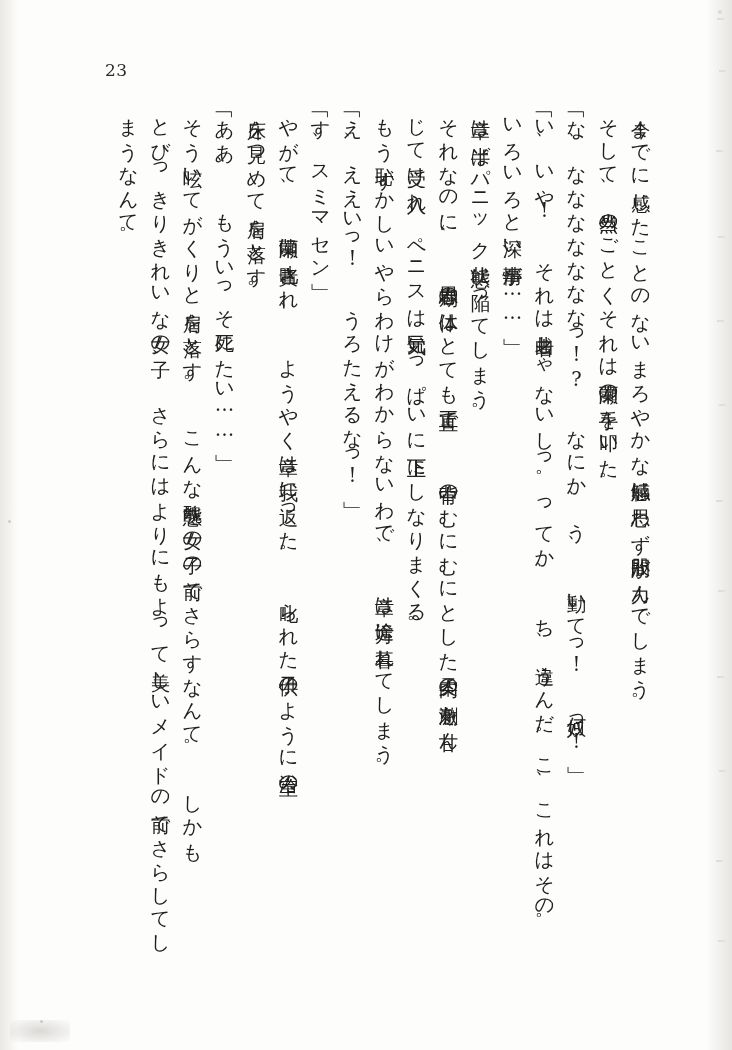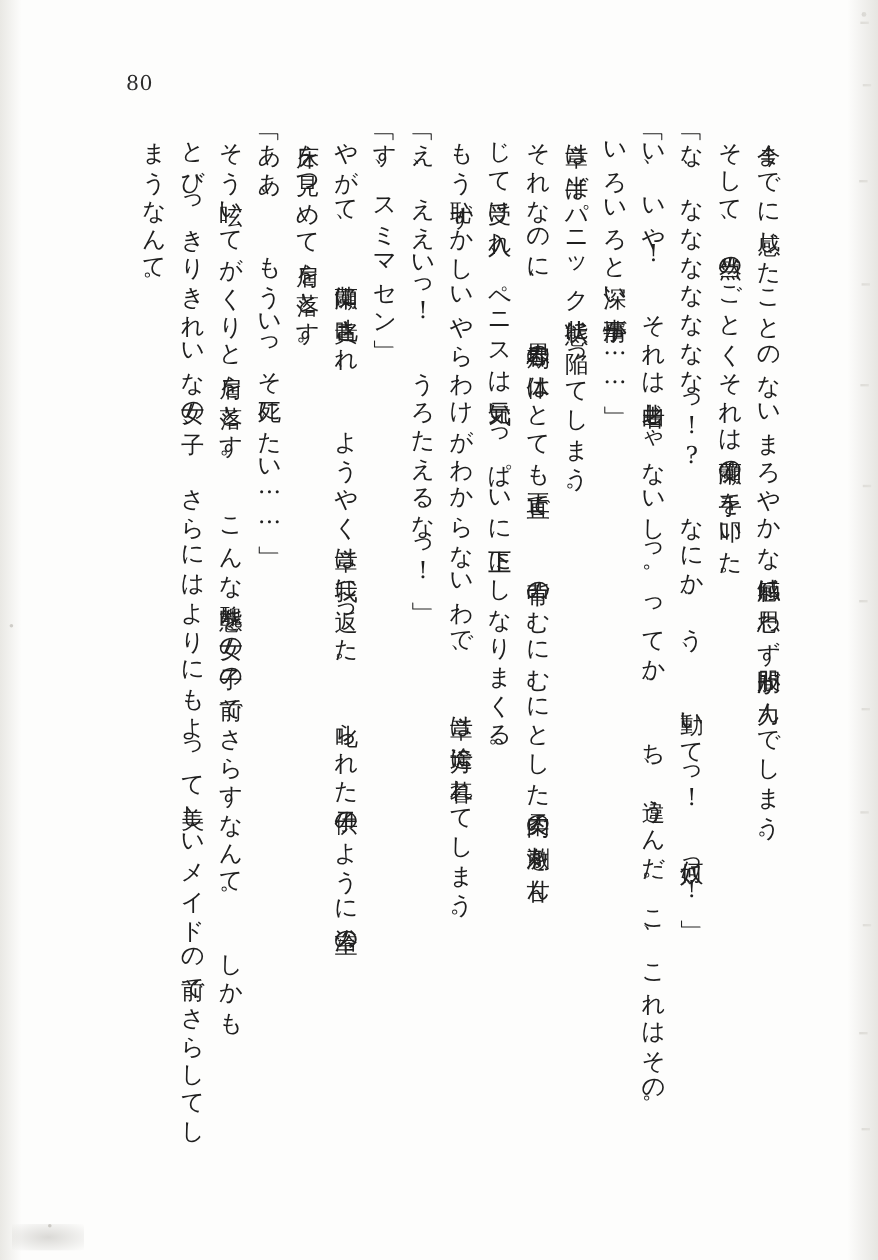--- a/index.html
+++ b/index.html
@@ -96,21 +96,21 @@
     height: 22px;
     background: radial-gradient(ellipse at center, rgba(190,188,183,0.55), rgba(255,255,255,0));
     pointer-events: none;
   }
 </style>
 </head>
 <body>
 
 <div id="page">
 
-  <div class="page-number">80</div>
+  <div class="page-number">23</div>
 
   <div class="text-block">
     <p>今までに感じたことのないまろやかな感触に思わず股間が力んでしまう。</p>
     <p>そして、当然のごとくそれは蘭瀬の手を叩いた。</p>
     <p>「な、なななななななっ!? なにか、う、 動いてっ! 何奴っ!」</p>
     <p>「い、いや! それは曲者じゃないしっ。ってか、 ち、違うんだ。こ、これはその。</p>
     <p>いろいろと深い事情が……」</p>
     <p>章は半ばパニック状態に陥ってしまう。</p>
     <p>それなのに、 思春期の体はとても正直で、 背中のむにむにとした柔肉の刺激を甘ん</p>
     <p>じて受け入れ、ペニスは元気いっぱいに上下にしなりまくる。</p>

